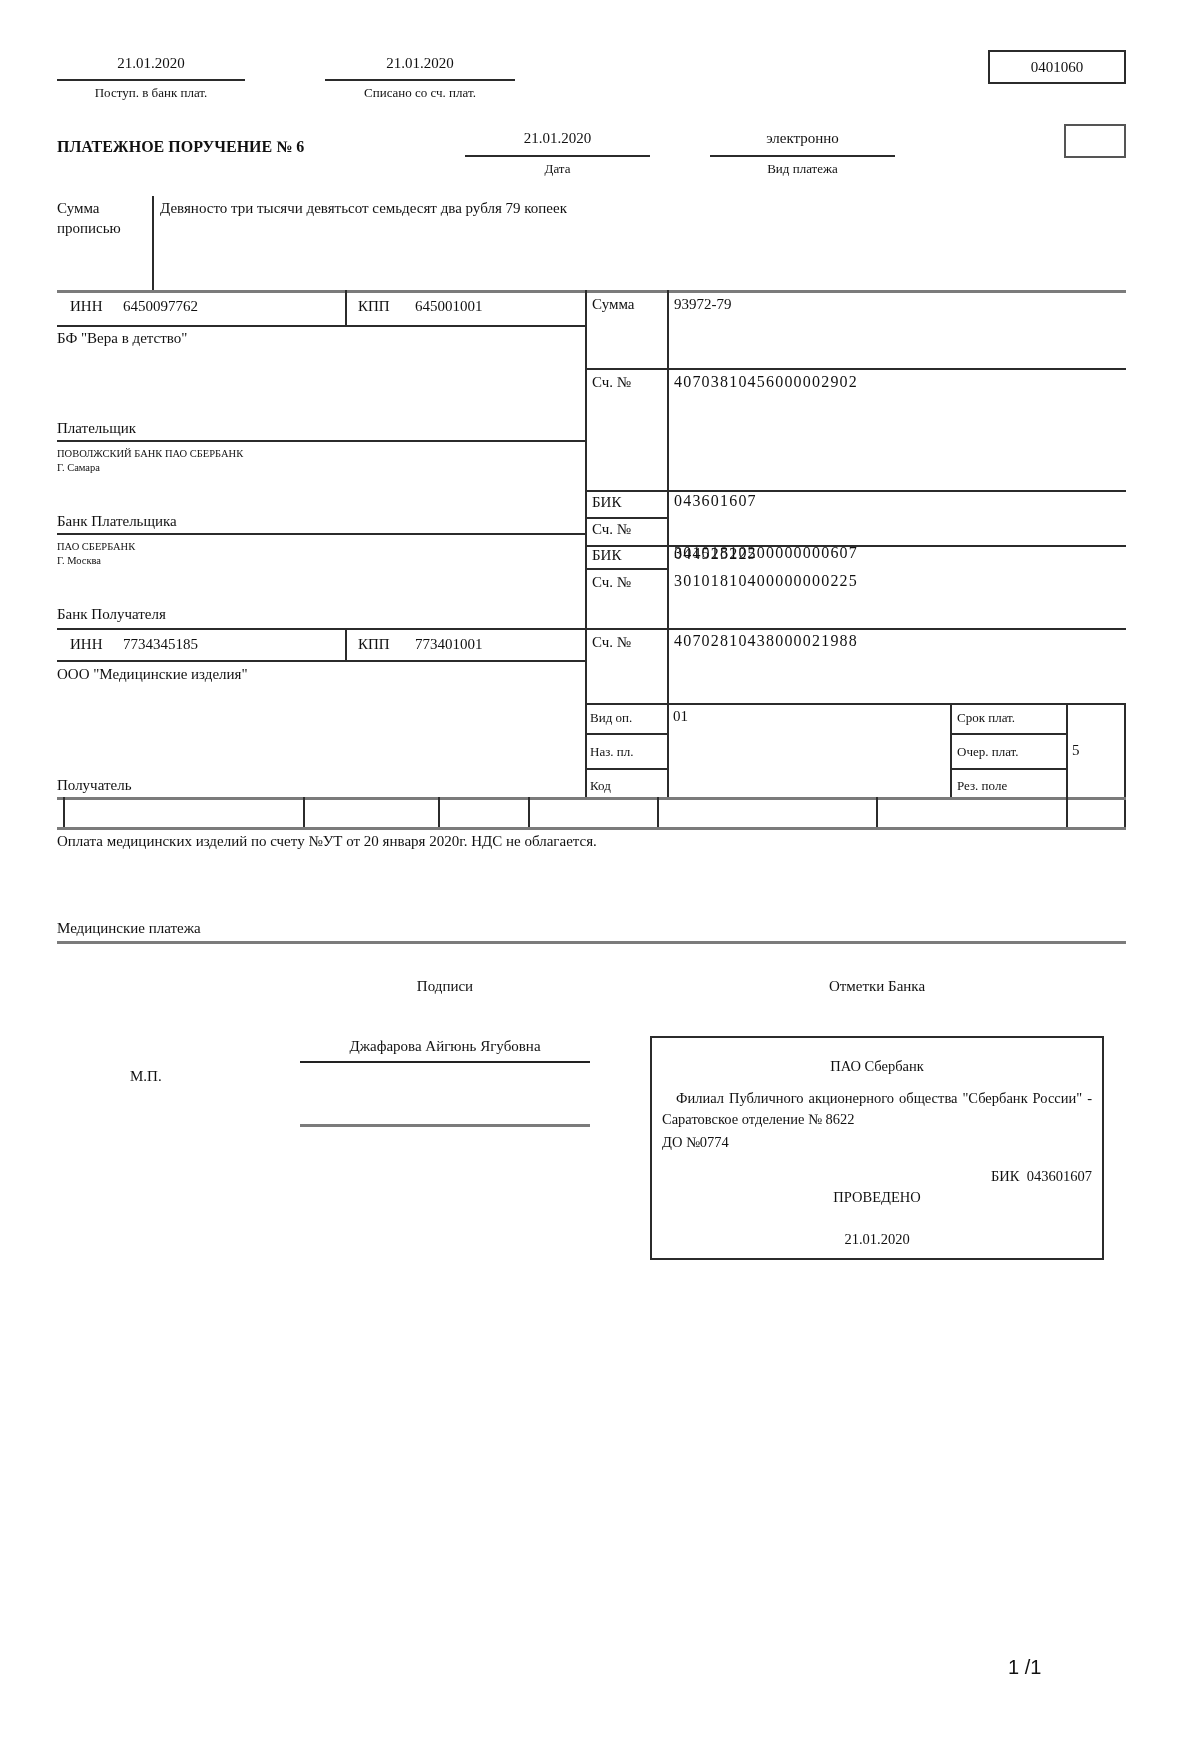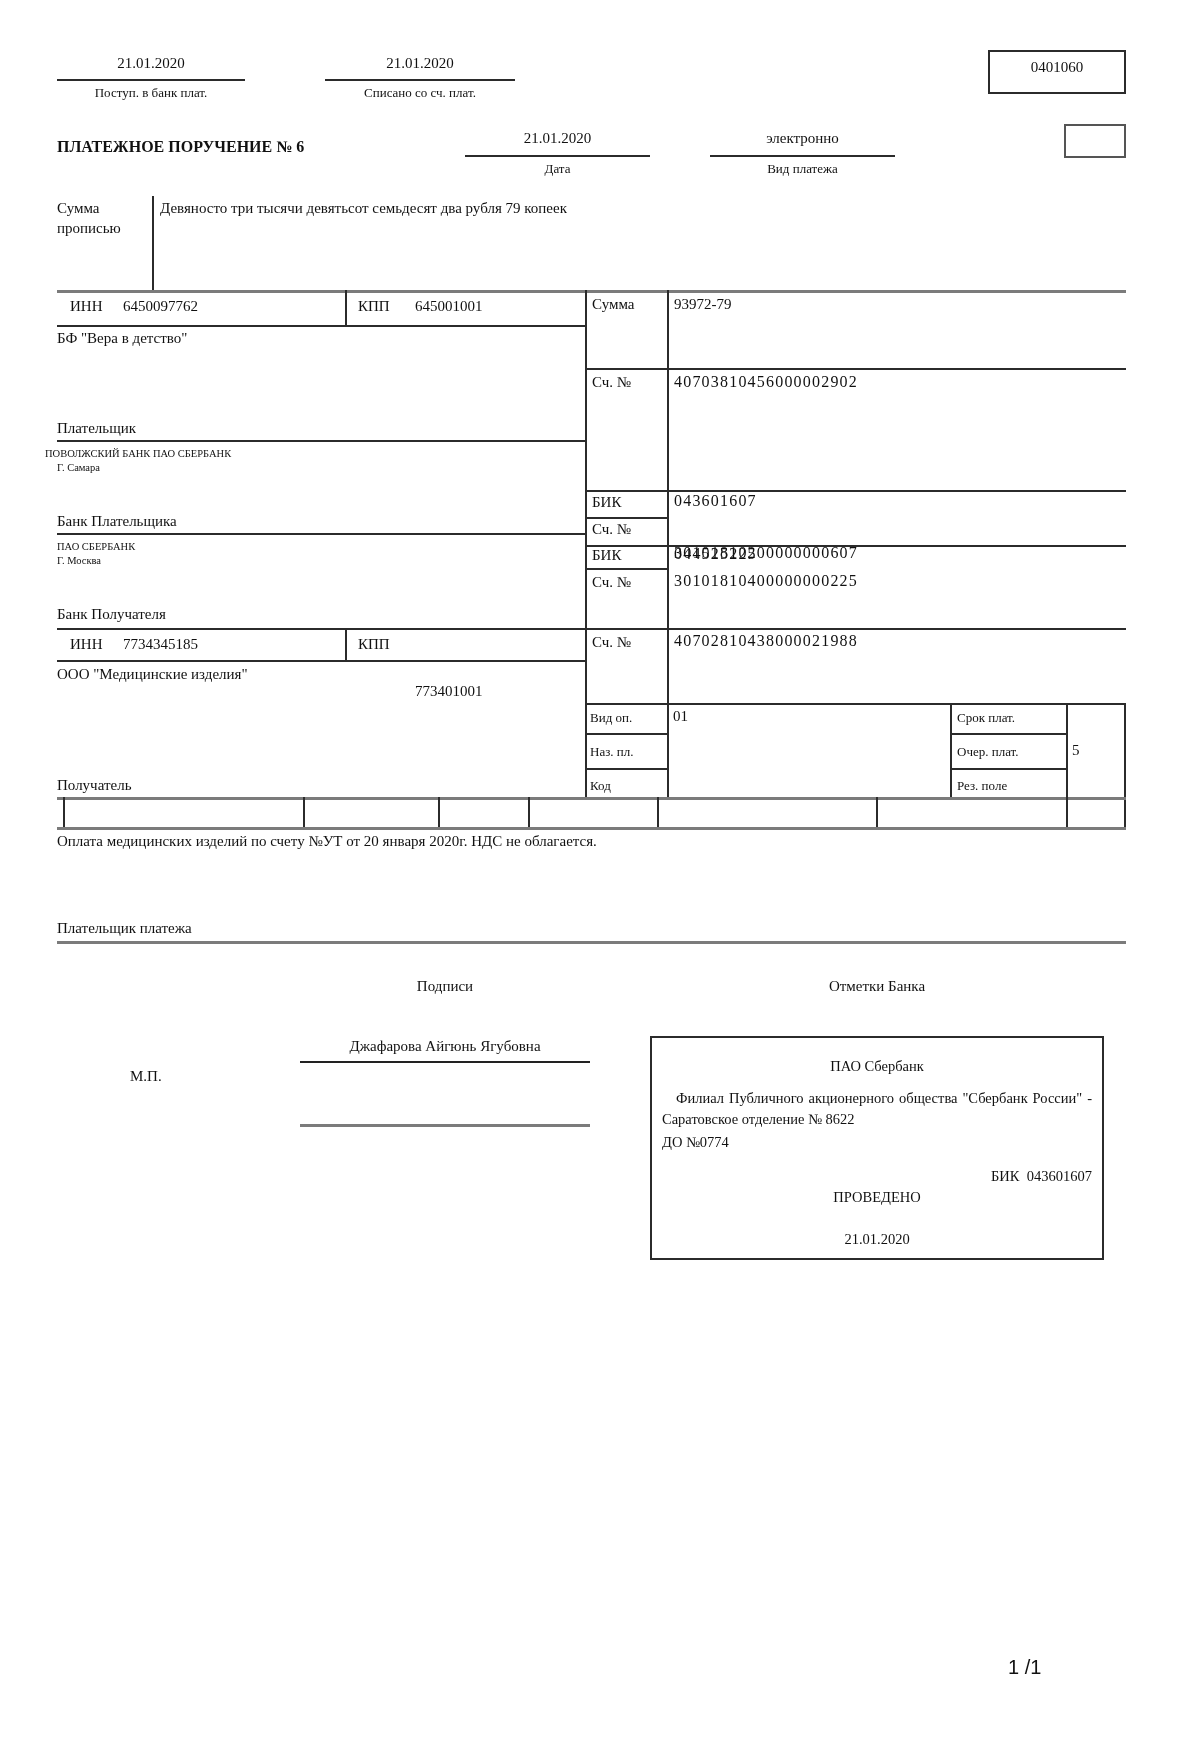--- a/index.html
+++ b/index.html
@@ -36,21 +36,21 @@
 <div class="page">
 
   <div class="abs center" style="left:57px;top:55px;width:188px;">21.01.2020</div>
   <div class="hl" style="left:57px;top:79px;width:188px;"></div>
   <div class="abs center small" style="left:47px;top:85px;width:208px;">Поступ. в банк плат.</div>
 
   <div class="abs center" style="left:325px;top:55px;width:190px;">21.01.2020</div>
   <div class="hl" style="left:325px;top:79px;width:190px;"></div>
   <div class="abs center small" style="left:315px;top:85px;width:210px;">Списано со сч. плат.</div>
 
-  <div class="box center" style="left:988px;top:50px;width:138px;height:44px;line-height:30px;">
+  <div class="box center" style="left:988px;top:50px;width:138px;height:34px;line-height:30px;">
     <span>0401060</span>
   </div>
 
   <div class="abs bold" style="left:57px;top:138px;font-size:16px;">ПЛАТЕЖНОЕ ПОРУЧЕНИЕ № 6</div>
 
   <div class="abs center" style="left:465px;top:130px;width:185px;">21.01.2020</div>
   <div class="hl" style="left:465px;top:155px;width:185px;"></div>
   <div class="abs center small" style="left:465px;top:161px;width:185px;">Дата</div>
 
   <div class="abs center" style="left:710px;top:130px;width:185px;">электронно</div>
@@ -95,40 +95,40 @@
   <div class="abs" style="left:358px;top:298px;">КПП</div>
   <div class="abs" style="left:415px;top:298px;">645001001</div>
   <div class="abs" style="left:592px;top:296px;">Сумма</div>
   <div class="abs" style="left:674px;top:296px;">93972-79</div>
 
   <div class="abs" style="left:57px;top:330px;">БФ "Вера в детство"</div>
   <div class="abs" style="left:592px;top:374px;">Сч. №</div>
   <div class="abs num" style="left:674px;top:373px;">40703810456000002902</div>
   <div class="abs" style="left:57px;top:420px;">Плательщик</div>
 
-  <div class="abs tiny" style="left:45px;top:447px;text-align:center;">ПОВОЛЖСКИЙ БАНК ПАО СБЕРБАНК</div>
+  <div class="abs tiny" style="left:57px;top:447px;text-align:center;">ПОВОЛЖСКИЙ БАНК ПАО СБЕРБАНК</div>
   <div class="abs tiny" style="left:57px;top:461px;">Г. Самара</div>
   <div class="abs" style="left:592px;top:494px;">БИК</div>
   <div class="abs num" style="left:674px;top:492px;">043601607</div>
   <div class="abs" style="left:592px;top:521px;">Сч. №</div>
   <div class="abs num" style="left:674px;top:544px;">30101810200000000607</div>
   <div class="abs" style="left:57px;top:513px;">Банк Плательщика</div>
 
   <div class="abs tiny" style="left:57px;top:540px;">ПАО СБЕРБАНК</div>
   <div class="abs tiny" style="left:57px;top:554px;">Г. Москва</div>
   <div class="abs" style="left:592px;top:547px;">БИК</div>
   <div class="abs num" style="left:674px;top:545px;">044525225</div>
   <div class="abs" style="left:592px;top:574px;">Сч. №</div>
   <div class="abs num" style="left:674px;top:572px;">30101810400000000225</div>
   <div class="abs" style="left:57px;top:606px;">Банк Получателя</div>
 
   <div class="abs" style="left:70px;top:636px;">ИНН</div>
   <div class="abs" style="left:123px;top:636px;">7734345185</div>
   <div class="abs" style="left:358px;top:636px;">КПП</div>
-  <div class="abs" style="left:415px;top:636px;margin-top:47px;">773401001</div>
+  <div class="abs" style="left:415px;top:636px;">773401001</div>
   <div class="abs" style="left:592px;top:634px;">Сч. №</div>
   <div class="abs num" style="left:674px;top:632px;">40702810438000021988</div>
   <div class="abs" style="left:57px;top:666px;">ООО "Медицинские изделия"</div>
   <div class="abs" style="left:57px;top:777px;">Получатель</div>
 
   <div class="abs small" style="left:590px;top:710px;">Вид оп.</div>
   <div class="abs" style="left:673px;top:708px;">01</div>
   <div class="abs small" style="left:590px;top:744px;">Наз. пл.</div>
   <div class="abs small" style="left:590px;top:778px;">Код</div>
 
@@ -141,21 +141,21 @@
   <div class="hl thick" style="left:57px;top:827px;width:1069px;"></div>
   <div class="vl" style="left:63px;top:797px;height:30px;"></div>
   <div class="vl" style="left:303px;top:797px;height:30px;"></div>
   <div class="vl" style="left:438px;top:797px;height:30px;"></div>
   <div class="vl" style="left:528px;top:797px;height:30px;"></div>
   <div class="vl" style="left:657px;top:797px;height:30px;"></div>
   <div class="vl" style="left:876px;top:797px;height:30px;"></div>
   <div class="vl" style="left:1066px;top:797px;height:30px;"></div>
 
   <div class="abs" style="left:57px;top:833px;width:1050px;">Оплата медицинских изделий по счету №УТ от 20 января 2020г. НДС не облагается.</div>
-  <div class="abs" style="left:57px;top:920px;">Плательщик платежа</div>
+  <div class="abs" style="left:57px;top:920px;">Медицинские платежа</div>
   <div class="hl thick" style="left:57px;top:941px;width:1069px;"></div>
 
   <div class="abs center" style="left:300px;top:978px;width:290px;">Подписи</div>
   <div class="abs center" style="left:650px;top:978px;width:454px;">Отметки Банка</div>
 
   <div class="abs center" style="left:300px;top:1038px;width:290px;">Джафарова Айгюнь Ягубовна</div>
   <div class="hl" style="left:300px;top:1061px;width:290px;height:2px;background:#222;"></div>
   <div class="abs" style="left:130px;top:1068px;">М.П.</div>
   <div class="hl thick" style="left:300px;top:1124px;width:290px;"></div>
 

